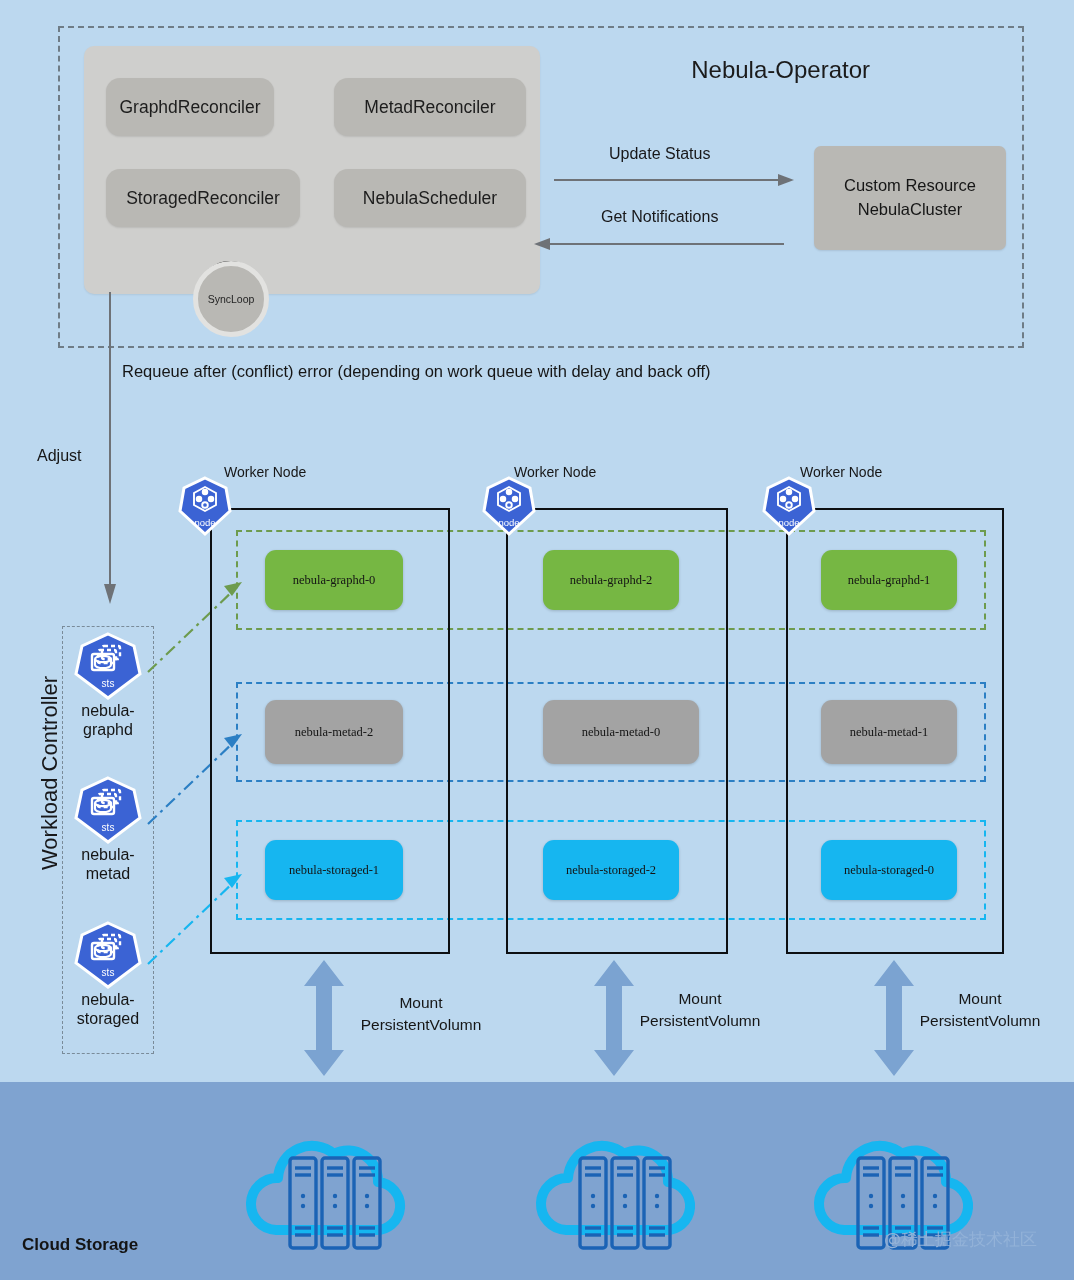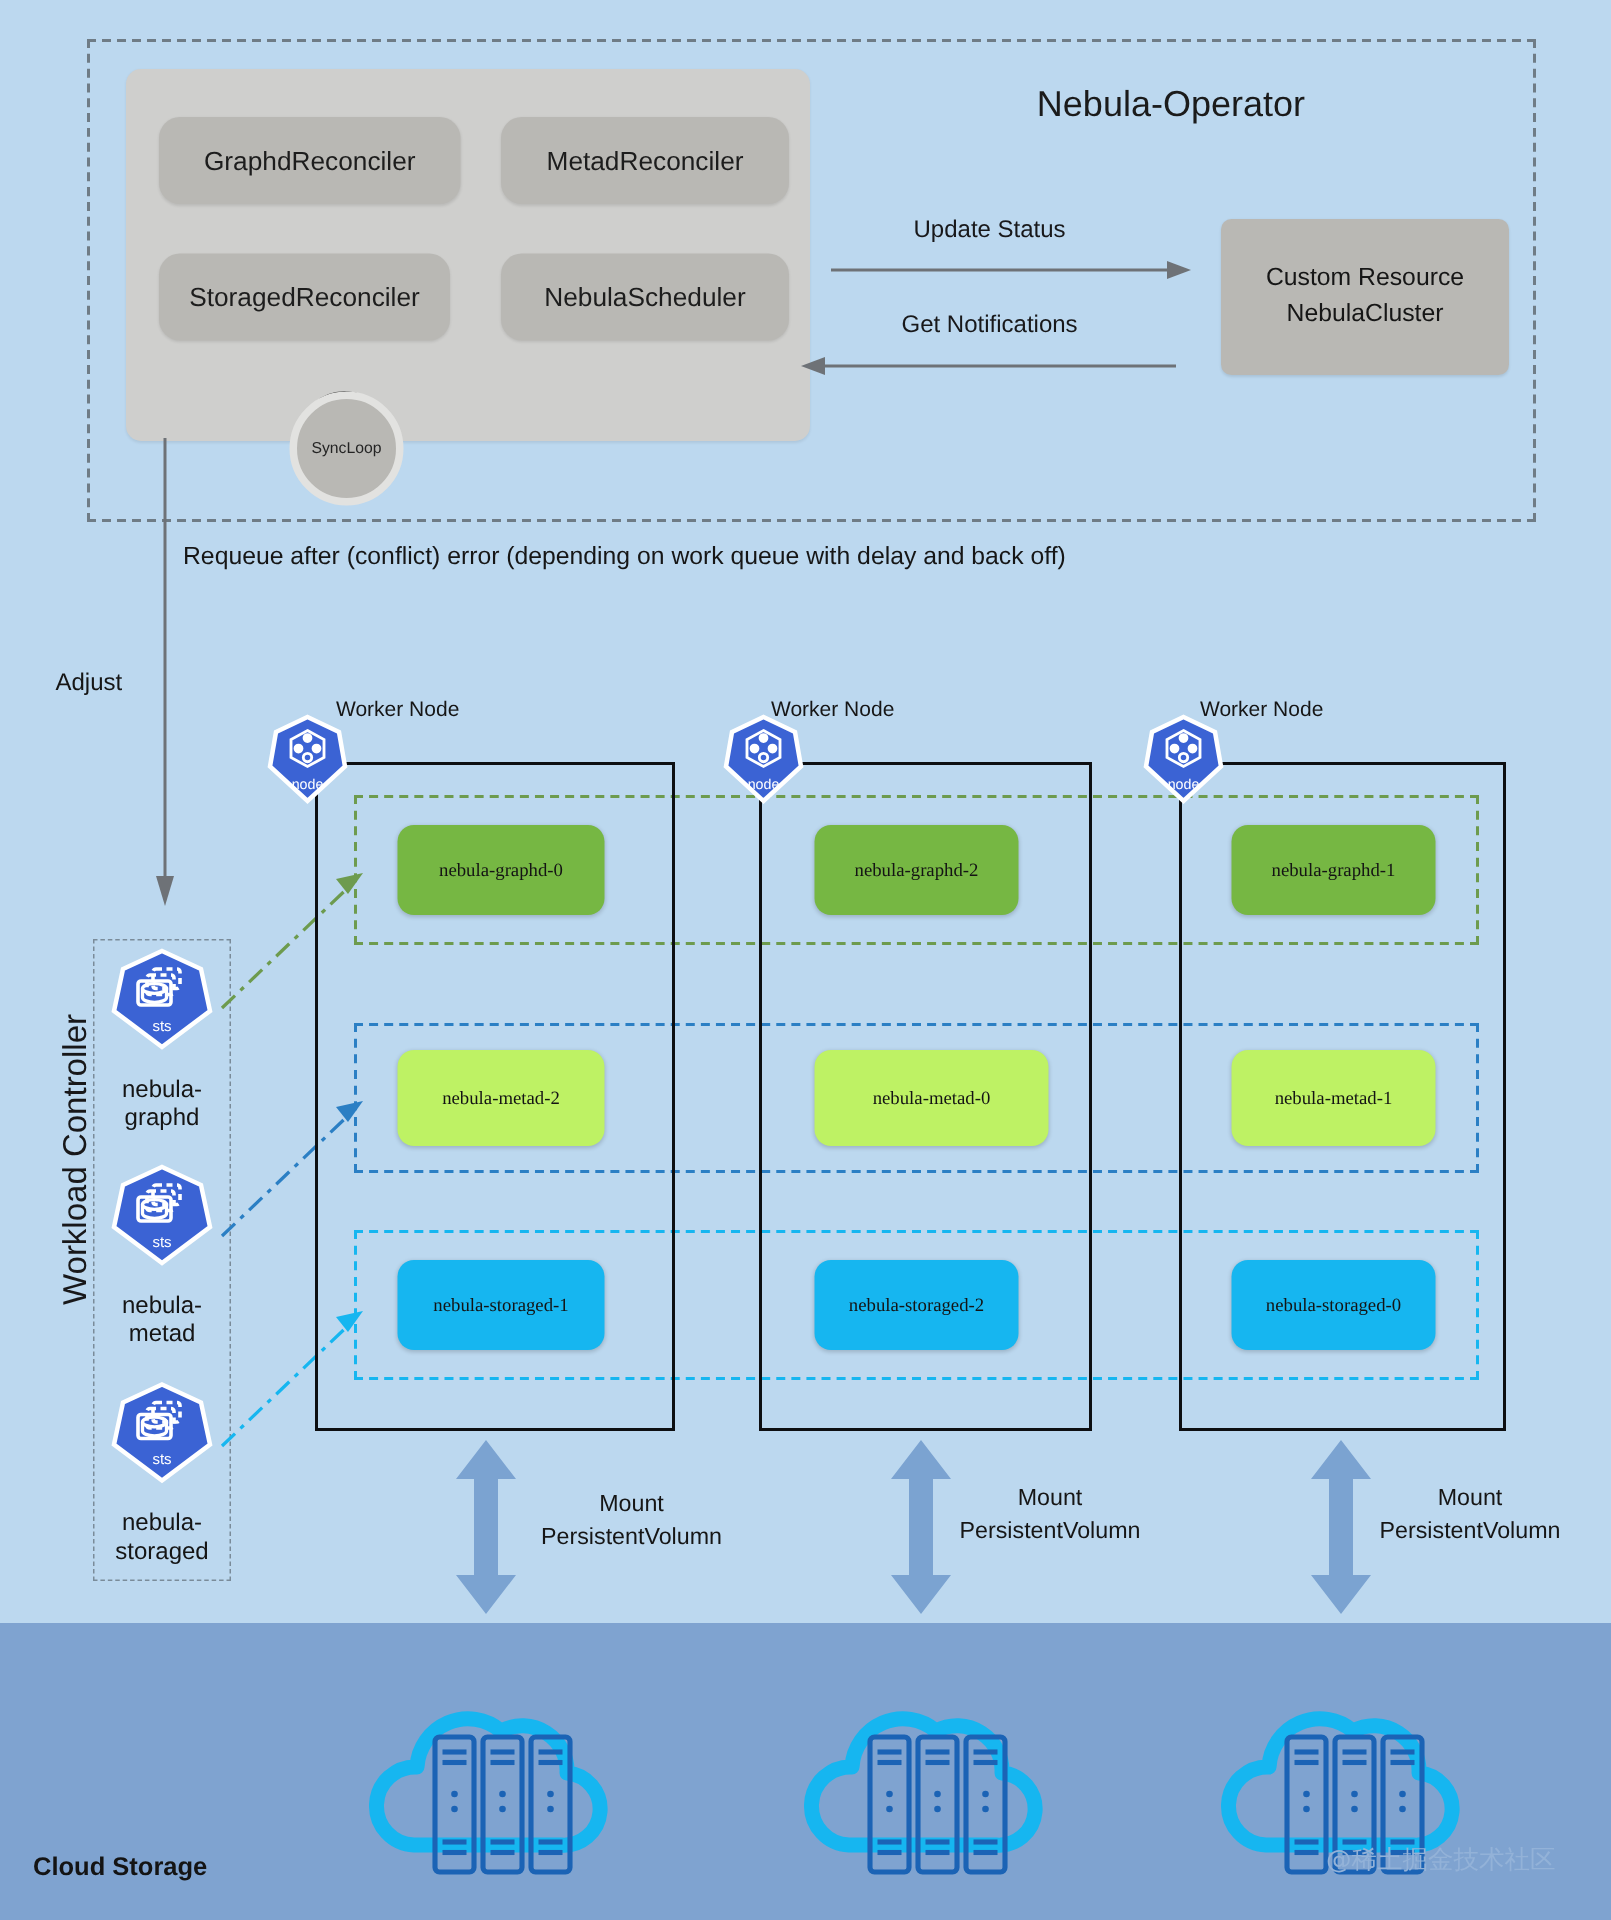--- a/index.html
+++ b/index.html
@@ -25,21 +25,21 @@
     left:84px;top:46px;width:456px;height:248px;
     background:#cfcfcd;border-radius:10px;
     box-shadow:0 1px 2px rgba(0,0,0,.08);
   }
   .recon-box{
     background:#b9b8b4;border-radius:14px;
     display:flex;align-items:center;justify-content:center;
     font-size:17.5px;color:#1d1d1d;
     box-shadow:0 1px 2px rgba(0,0,0,.10);
   }
-  .rb1{left:106px;top:78px;width:201px;height:58px;}
+  .rb1{left:106px;top:78px;width:168px;height:58px;}
   .rb2{left:334px;top:78px;width:192px;height:58px;}
   .rb3{left:106px;top:169px;width:194px;height:58px;}
   .rb4{left:334px;top:169px;width:192px;height:58px;}
 
   .syncloop-wrap{left:180px;top:248px;width:92px;height:92px;}
   .syncloop-circle{
     position:absolute;left:13px;top:13px;width:66px;height:66px;
     background:#b9b8b4;border-radius:50%;
     border:5px solid #e2e2e0;
     display:flex;align-items:center;justify-content:center;
@@ -68,37 +68,37 @@
   .wc-label{
     left:-80px;top:760px;width:260px;
     transform:rotate(-90deg);
     font-size:22px;color:#18181a;text-align:center;
   }
   .wc-dashed{
     left:62px;top:626px;width:92px;height:428px;
     border:1.6px dashed #7a8b99;box-sizing:border-box;
   }
   .sts-item{width:110px;text-align:center;}
-  .sts-cap{font-size:16px;color:#151515;line-height:1.18;margin-top:18px;}
+  .sts-cap{font-size:16px;color:#151515;line-height:1.18;margin-top:2px;}
   .k8s-hex{width:68px;height:68px;margin:0 auto;position:relative;}
 
   
   .wn-title{font-size:14px;color:#161616;text-align:left;width:200px;}
   .wn-box{border:2.6px solid #0d0f12;box-sizing:border-box;background:transparent;}
   .node-badge{width:54px;height:62px;}
 
   
   .pod{
     border-radius:11px;display:flex;align-items:center;justify-content:center;
     font-size:12.5px;color:#141414;text-align:center;
     box-shadow:0 1px 3px rgba(0,0,0,.18);
     font-family:Liberation Serif, serif;
   }
   .pod-graphd{background:#76b743;}
-  .pod-metad{background:#bef264;}
+  .pod-metad{background:#a3a3a3;}
   .pod-storaged{background:#16b6f0;}
 
   
   .mount-lbl{
     font-size:15.5px;color:#161616;text-align:center;line-height:1.45;width:170px;
   }
 
   
   .cloud-band{
     left:0;top:1082px;width:1074px;height:198px;background:#7fa3d0;

